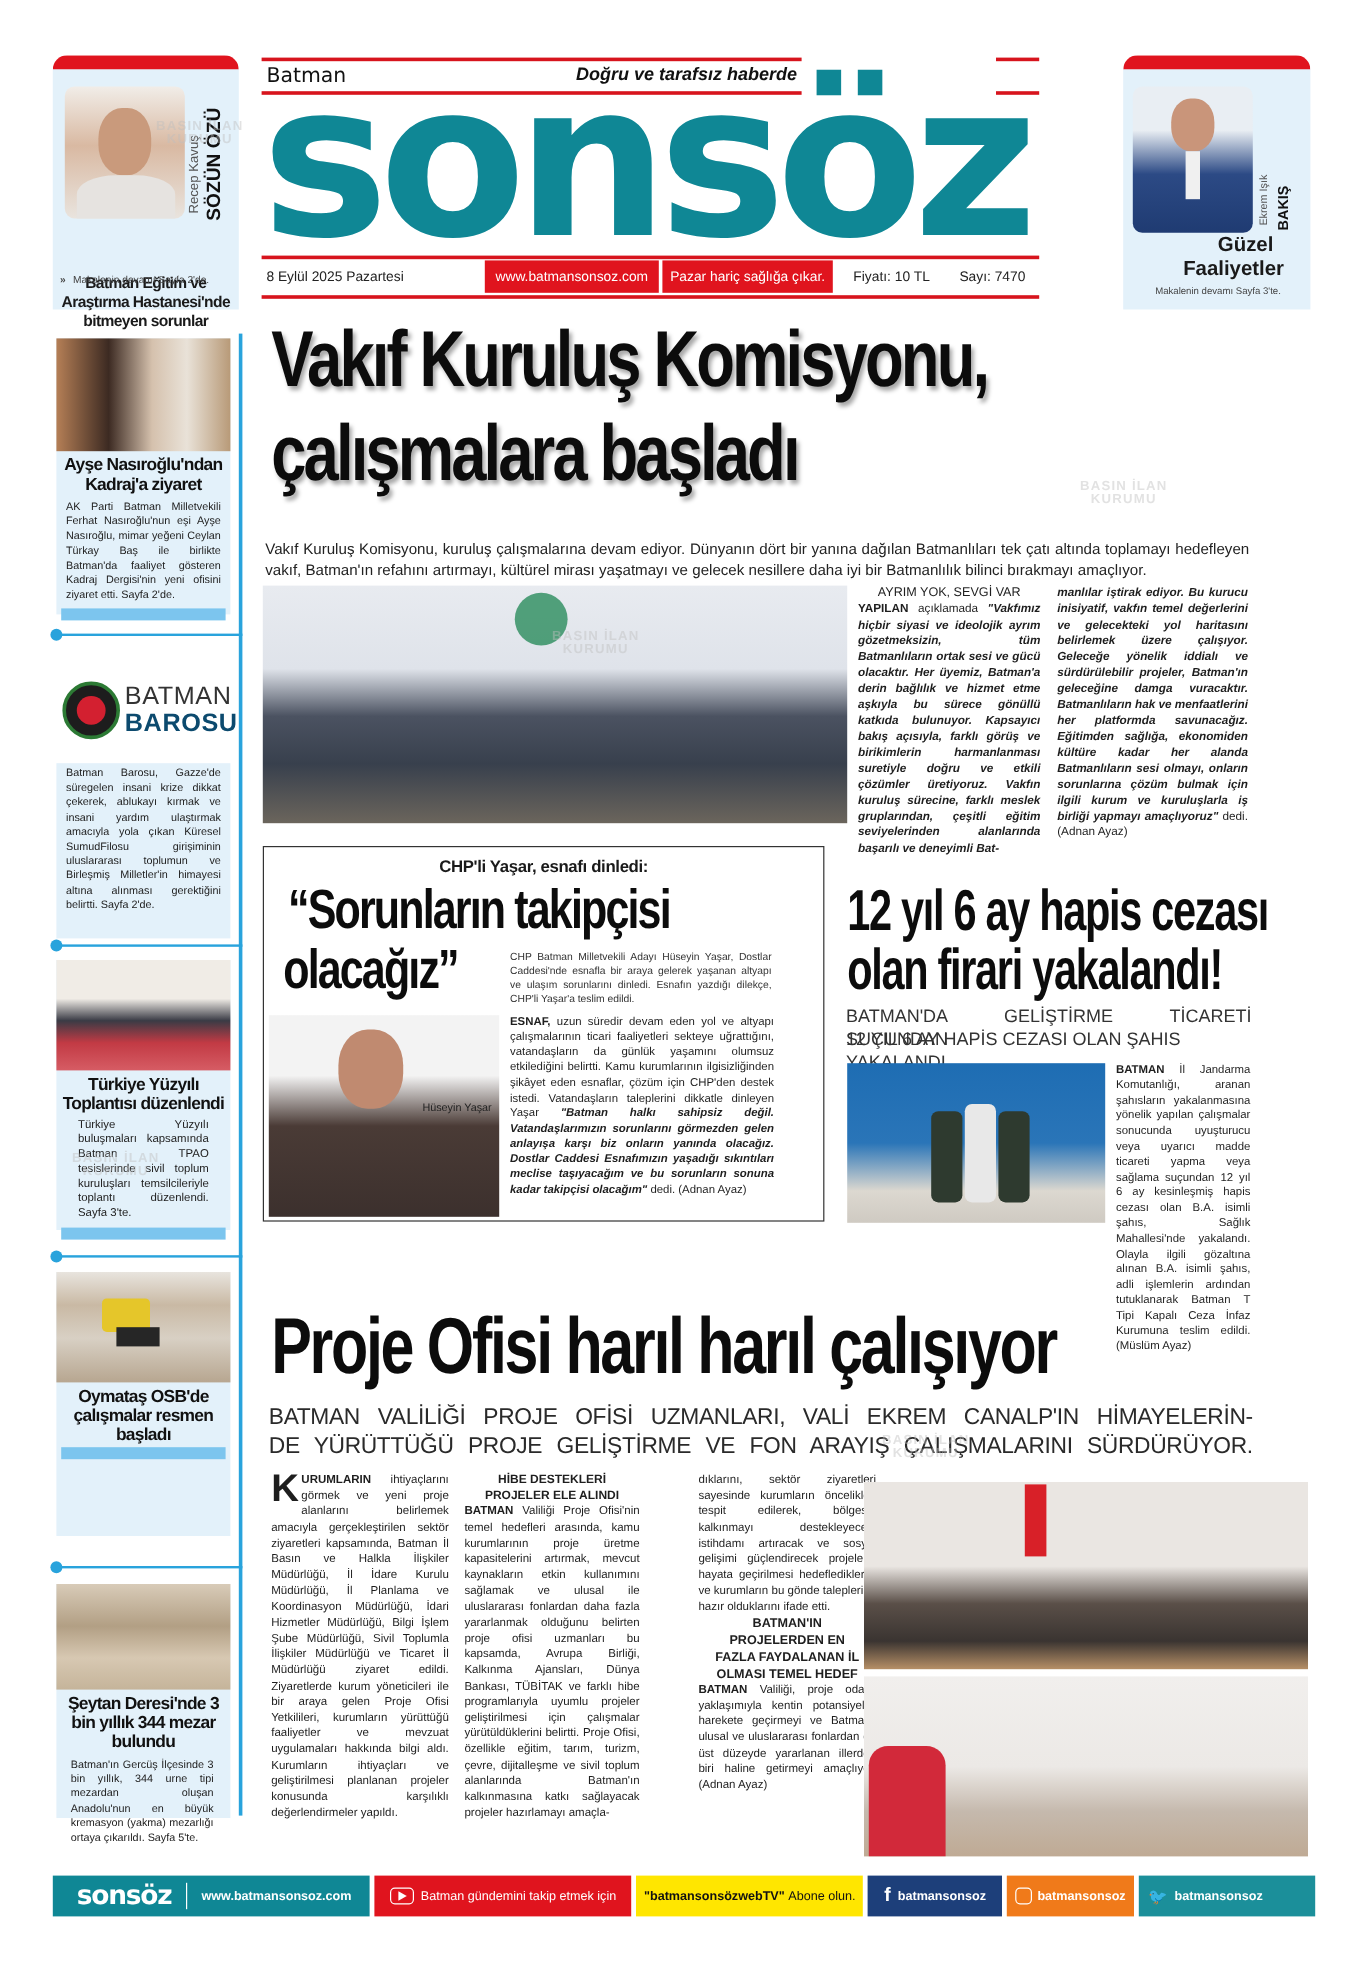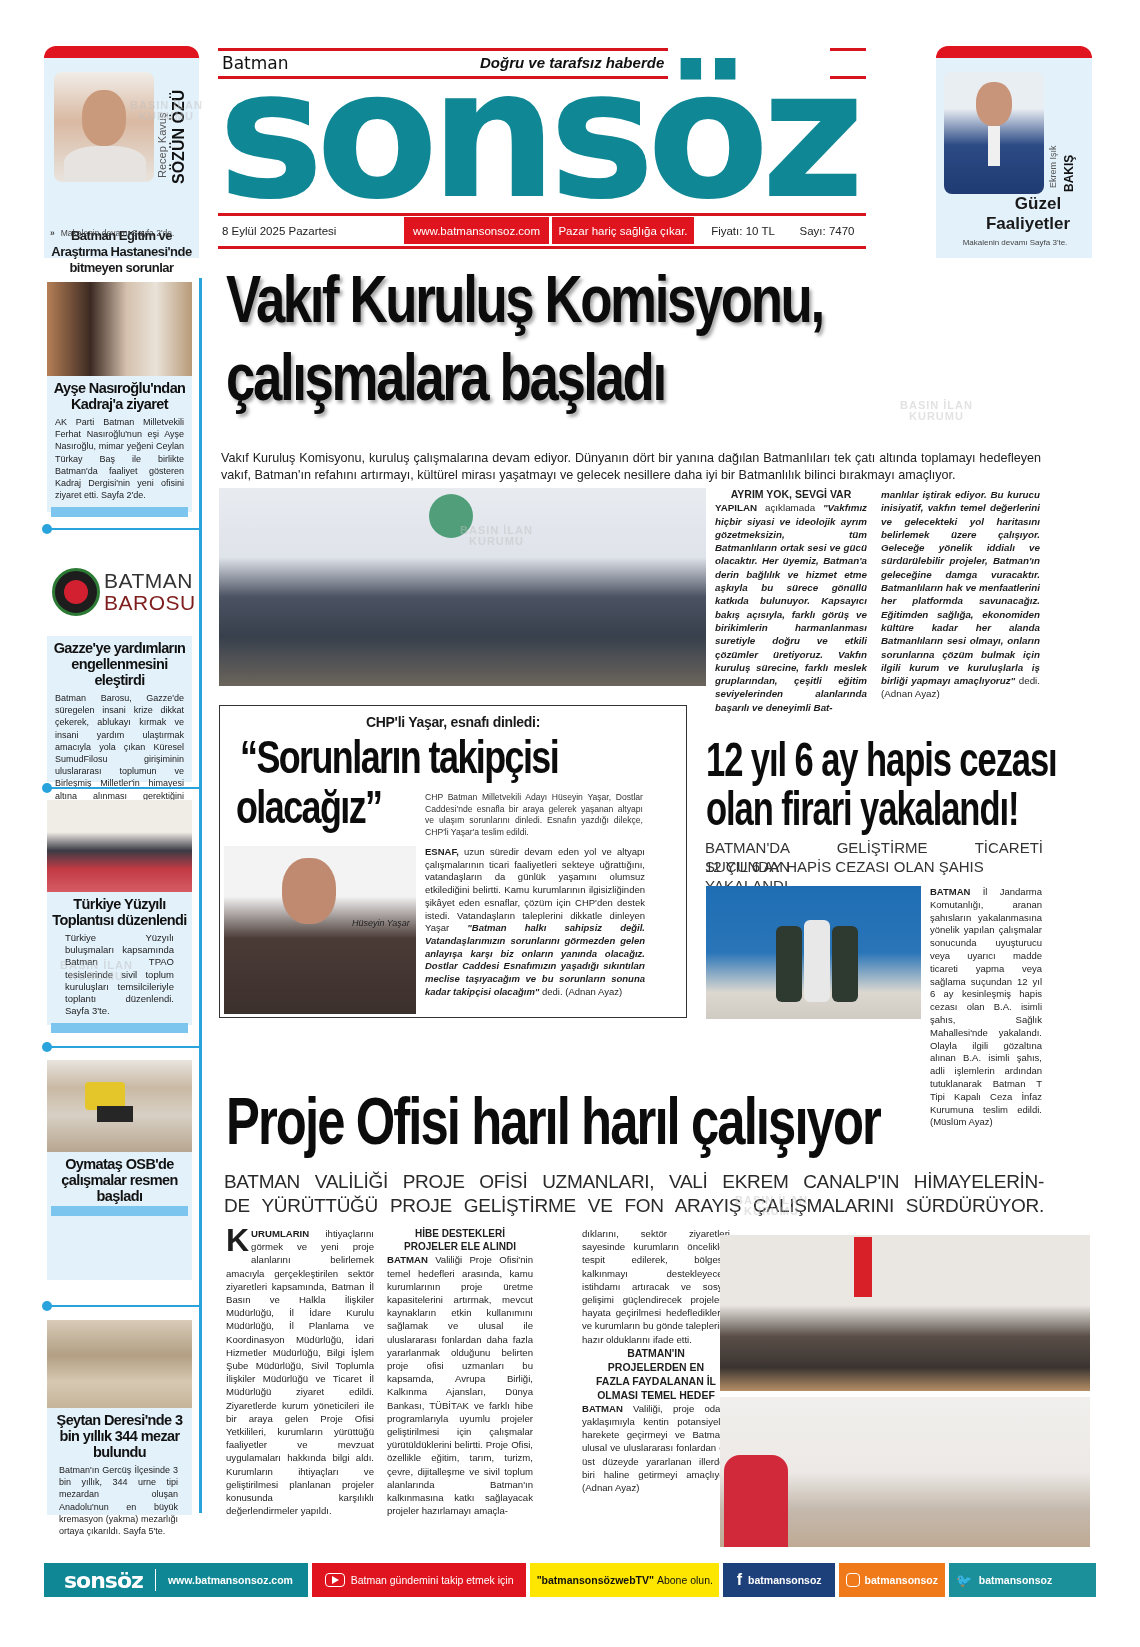--- a/index.html
+++ b/index.html
@@ -1,21 +1,21 @@
 <!DOCTYPE html>
 <html><head>
 <meta charset="utf-8">
 <style>
   * { box-sizing: border-box; margin: 0; padding: 0; }
   html, body { width: 1140px; height: 1647px; background: #ffffff; overflow: hidden; }
   body { position: relative; font-family: "Liberation Sans", sans-serif; color: #1a1a1a; }
   .abs { position: absolute; }
 
   
-  .photo { position: absolute; overflow: hidden; background: #cfc8bf; font-style: italic; }
+  .photo { position: absolute; overflow: hidden; background: #cfc8bf; }
 
   
   .side-rule { position: absolute; left: 199px; top: 278px; width: 3px; height: 1235px; background: #29a3dc; }
   .side-card { position: absolute; left: 47px; width: 145px; background: #e3f1fa; }
   .side-card .hl { font-family: "Liberation Sans", sans-serif; font-weight: 700; font-stretch: condensed; text-align: center; color: #111; font-size: 14.5px; line-height: 16px; letter-spacing: -0.6px; padding: 4px 4px 2px; transform-origin: center; }
   .side-card .body { font-size: 9px; line-height: 12.2px; color: #222; text-align: justify; padding: 2px 8px 6px; }
   .side-card .bar { height: 10px; background: #7cc5ee; margin: 0 4px 4px; }
   .dot-rule { position: absolute; left: 44px; width: 158px; height: 2px; background: #29a3dc; }
   .dot-rule::before { content: ""; position: absolute; left: -2px; top: -4px; width: 10px; height: 10px; border-radius: 50%; background: #29a3dc; }
 
@@ -102,24 +102,23 @@
   <div class="body">AK Parti Batman Milletvekili Ferhat Nasıroğlu'nun eşi Ayşe Nasıroğlu, mimar yeğeni Ceylan Türkay Baş ile birlikte Batman'da faaliyet gösteren Kadraj Dergisi'nin yeni ofisini ziyaret etti. Sayfa 2'de.</div>
   <div class="bar"></div>
 </div>
 <div class="dot-rule" style="top:528px;"></div>
 
 <div class="abs" style="left:50px;top:566px;width:145px;height:60px;">
   <div style="position:absolute;left:2px;top:2px;width:48px;height:48px;border-radius:50%;background:#1d1d1d;border:3px solid #2c7a34;">
     <div style="position:absolute;left:9px;top:9px;width:24px;height:24px;border-radius:50%;background:#d32030;"></div>
   </div>
   <div style="position:absolute;left:54px;top:4px;font-size:21px;line-height:22px;color:#333;letter-spacing:0.5px;">BATMAN</div>
-  <div style="position:absolute;left:54px;top:26px;font-size:21px;line-height:22px;color:#7f1d1d;font-weight:400;letter-spacing:0.5px;">BAROSU</div>
+  <div style="position:absolute;left:54px;top:26px;font-size:21px;line-height:22px;color:#0c4a6e;font-weight:700;letter-spacing:0.5px;">BAROSU</div>
 </div>
 <div class="side-card" style="top:636px;height:146px;">
-  <div class="hl">Gazze'ye yardımların engellenmesini eleştirdi</div>
   <div class="body">Batman Barosu, Gazze'de süregelen insani krize dikkat çekerek, ablukayı kırmak ve insani yardım ulaştırmak amacıyla yola çıkan Küresel SumudFilosu girişiminin uluslararası toplumun ve Birleşmiş Milletler'in himayesi altına alınması gerektiğini belirtti. Sayfa 2'de.</div>
 </div>
 <div class="dot-rule" style="top:787px;"></div>
 
 <div class="side-card" style="top:800px;height:225px;">
   <div class="photo" style="position:relative;height:92px;background:linear-gradient(180deg,#f0ece6 0%,#f0ece6 35%,#3a3b45 55%,#c23a44 75%,#d65c64 100%);"></div>
   <div class="hl">Türkiye Yüzyılı Toplantısı düzenlendi</div>
   <div class="body" style="padding-left:18px;padding-right:18px;font-size:9.5px;">Türkiye Yüzyılı buluşmaları kapsamında Batman TPAO tesislerinde sivil toplum kuruluşları temsilcileriyle toplantı düzenlendi. Sayfa 3'te.</div>
   <div class="bar"></div>
 </div>
@@ -144,21 +143,21 @@
 <div class="mega" style="left:226px;top:262px;font-size:66px;line-height:74px;transform:scaleX(0.80);">Vakıf Kuruluş Komisyonu,</div>
 <div class="mega" style="left:226px;top:340px;font-size:66px;line-height:74px;transform:scaleX(0.80);">çalışmalara başladı</div>
 
 <div class="lead" style="left:221px;top:450px;width:820px;">Vakıf Kuruluş Komisyonu, kuruluş çalışmalarına devam ediyor. Dünyanın dört bir yanına dağılan Batmanlıları tek çatı altında toplamayı hedefleyen vakıf, Batman'ın refahını artırmayı, kültürel mirası yaşatmayı ve gelecek nesillere daha iyi bir Batmanlılık bilinci bırakmayı amaçlıyor.</div>
 
 <div class="photo" style="left:219px;top:488px;width:487px;height:198px;background:linear-gradient(180deg,#e8ebf0 0%,#dfe3ea 35%,#4b5261 55%,#38404d 75%,#6b655c 100%);">
   <div style="position:absolute;left:210px;top:6px;width:44px;height:44px;border-radius:50%;background:#2a8c5c;opacity:0.8;"></div>
 </div>
 
 <div class="col-text" style="left:715px;top:488px;width:152px;">
-  <div style="text-align:center;font-weight:700;font-size:10.5px;">AYRIM YOK, SEVGİ VAR</div>
+  <div style="text-align:center;font-weight:400;font-size:10.5px;">AYRIM YOK, SEVGİ VAR</div>
   <b>YAPILAN</b><span> açıklamada </span><span class="it">"Vakfımız hiçbir siyasi ve ideolojik ayrım gözetmeksizin, tüm Batmanlıların ortak sesi ve gücü olacaktır. Her üyemiz, Batman'a derin bağlılık ve hizmet etme aşkıyla bu sürece gönüllü katkıda bulunuyor. Kapsayıcı bakış açısıyla, farklı görüş ve birikimlerin harmanlanması suretiyle doğru ve etkili çözümler üretiyoruz. Vakfın kuruluş sürecine, farklı meslek gruplarından, çeşitli eğitim seviyelerinden alanlarında başarılı ve deneyimli Bat-</span>
 </div>
 <div class="col-text" style="left:881px;top:488px;width:159px;">
   <span class="it">manlılar iştirak ediyor. Bu kurucu inisiyatif, vakfın temel değerlerini ve gelecekteki yol haritasını belirlemek üzere çalışıyor. Geleceğe yönelik iddialı ve sürdürülebilir projeler, Batman'ın geleceğine damga vuracaktır. Batmanlıların hak ve menfaatlerini her platformda savunacağız. Eğitimden sağlığa, ekonomiden kültüre kadar her alanda Batmanlıların sesi olmayı, onların sorunlarına çözüm bulmak için ilgili kurum ve kuruluşlarla iş birliği yapmayı amaçlıyoruz"</span><span> dedi. (Adnan Ayaz)</span>
 </div>
 
 <div class="abs" style="left:219px;top:705px;width:468px;height:313px;border:1.5px solid #333;">
   <div class="abs" style="left:0;top:8px;width:100%;text-align:center;font-weight:700;font-size:14px;letter-spacing:-0.3px;">CHP'li Yaşar, esnafı dinledi:</div>
   <div class="cond abs" style="left:20px;top:26px;font-size:46px;line-height:50px;letter-spacing:-2px;transform:scaleX(0.78);">“Sorunların takipçisi</div>
   <div class="cond abs" style="left:16px;top:76px;font-size:46px;line-height:50px;letter-spacing:-2px;transform:scaleX(0.78);">olacağız”</div>

